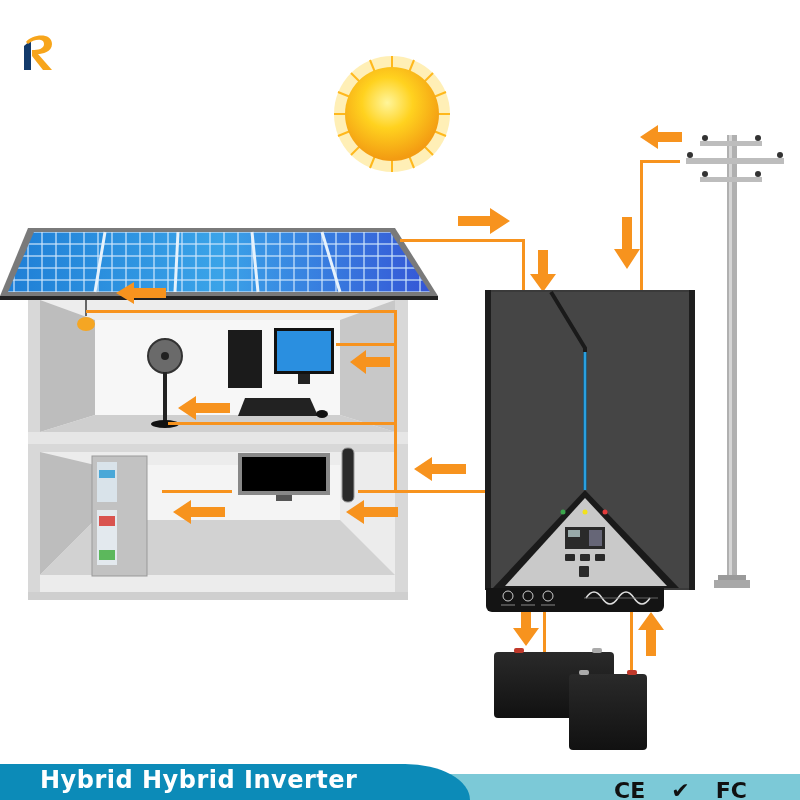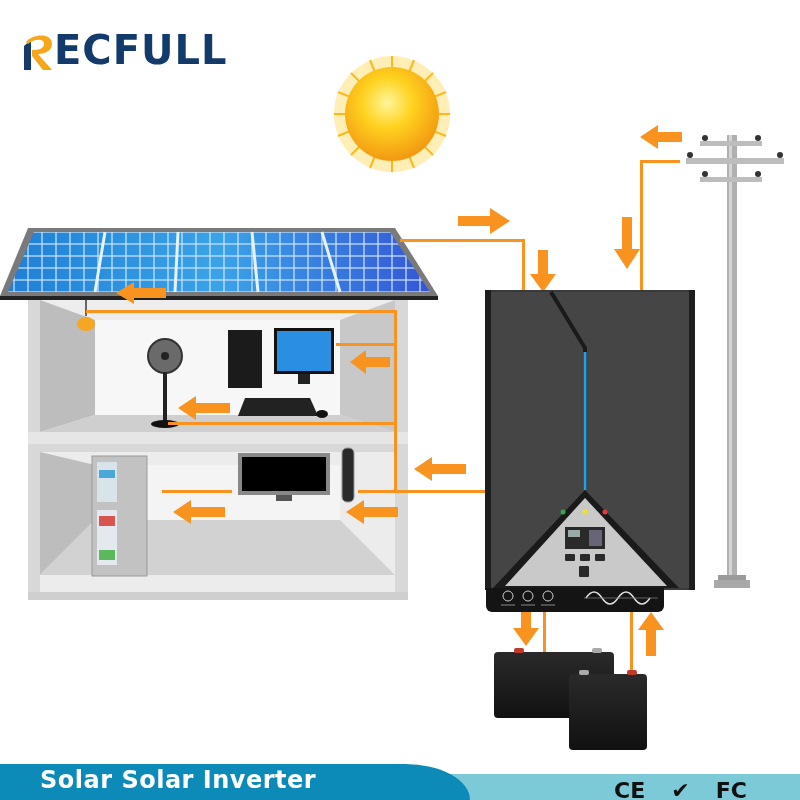--- a/index.html
+++ b/index.html
@@ -45,21 +45,20 @@
 <body>
 
 <div class="abs logo">
   <div class="logo-mark">
     <svg width="34" height="42" viewBox="0 0 34 42">
       <rect x="2" y="16" width="7" height="24" fill="#123a6b"></rect>
       <path d="M2 16 L9 10 L9 16 Z" fill="#123a6b"></path>
       <path d="M4 12 C10 4, 30 2, 30 14 C30 22, 20 24, 16 24 L30 40 L21 40 L10 26 L10 20 C16 20, 22 19, 22 14 C22 8, 12 9, 6 14 Z" fill="#f7a51b"></path>
     </svg>
   </div>
-  <span class="logo-text">ECFULL</span>
 </div>
 
 <div class="abs sun">
   <svg width="120" height="120" viewBox="0 0 120 120">
     <defs>
       <radialGradient id="sunG" cx="45%" cy="38%" r="60%">
         <stop offset="0%" stop-color="#fff59a"></stop>
         <stop offset="45%" stop-color="#ffd21f"></stop>
         <stop offset="100%" stop-color="#f39c12"></stop>
       </radialGradient>
@@ -258,19 +257,19 @@
   <div style="position:absolute;left:98px;top:-4px;width:10px;height:5px;background:#aaa;border-radius:2px;"></div>
 </div>
 <div class="battery" style="left:569px;top:674px;width:78px;height:76px;">
   <div style="position:absolute;left:10px;top:-4px;width:10px;height:5px;background:#aaa;border-radius:2px;"></div>
   <div style="position:absolute;left:58px;top:-4px;width:10px;height:5px;background:#c0392b;border-radius:2px;"></div>
 </div>
 
 <div class="abs banner">
   <div class="banner-light"></div>
   <div class="banner-dark"></div>
-  <div class="banner-title">Solar Solar Inverter</div>
+  <div class="banner-title">Hybrid Hybrid Inverter</div>
   <div class="certs">
     <span>CE</span>
     <span>✔</span>
     <span>FC</span>
   </div>
 </div>
 
 </body></html>

